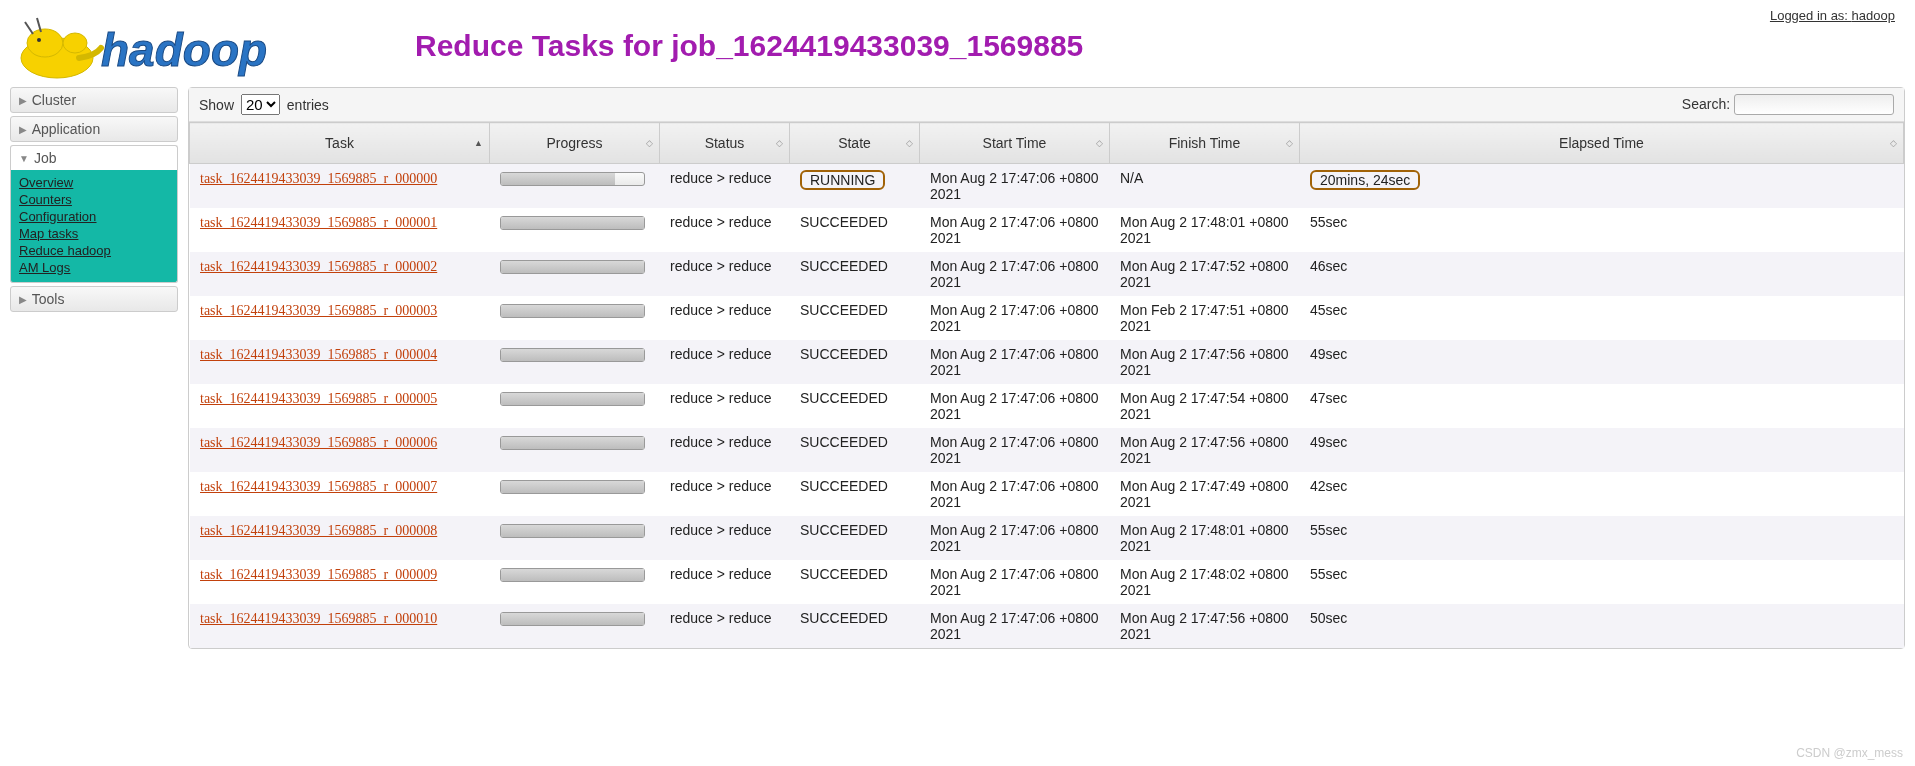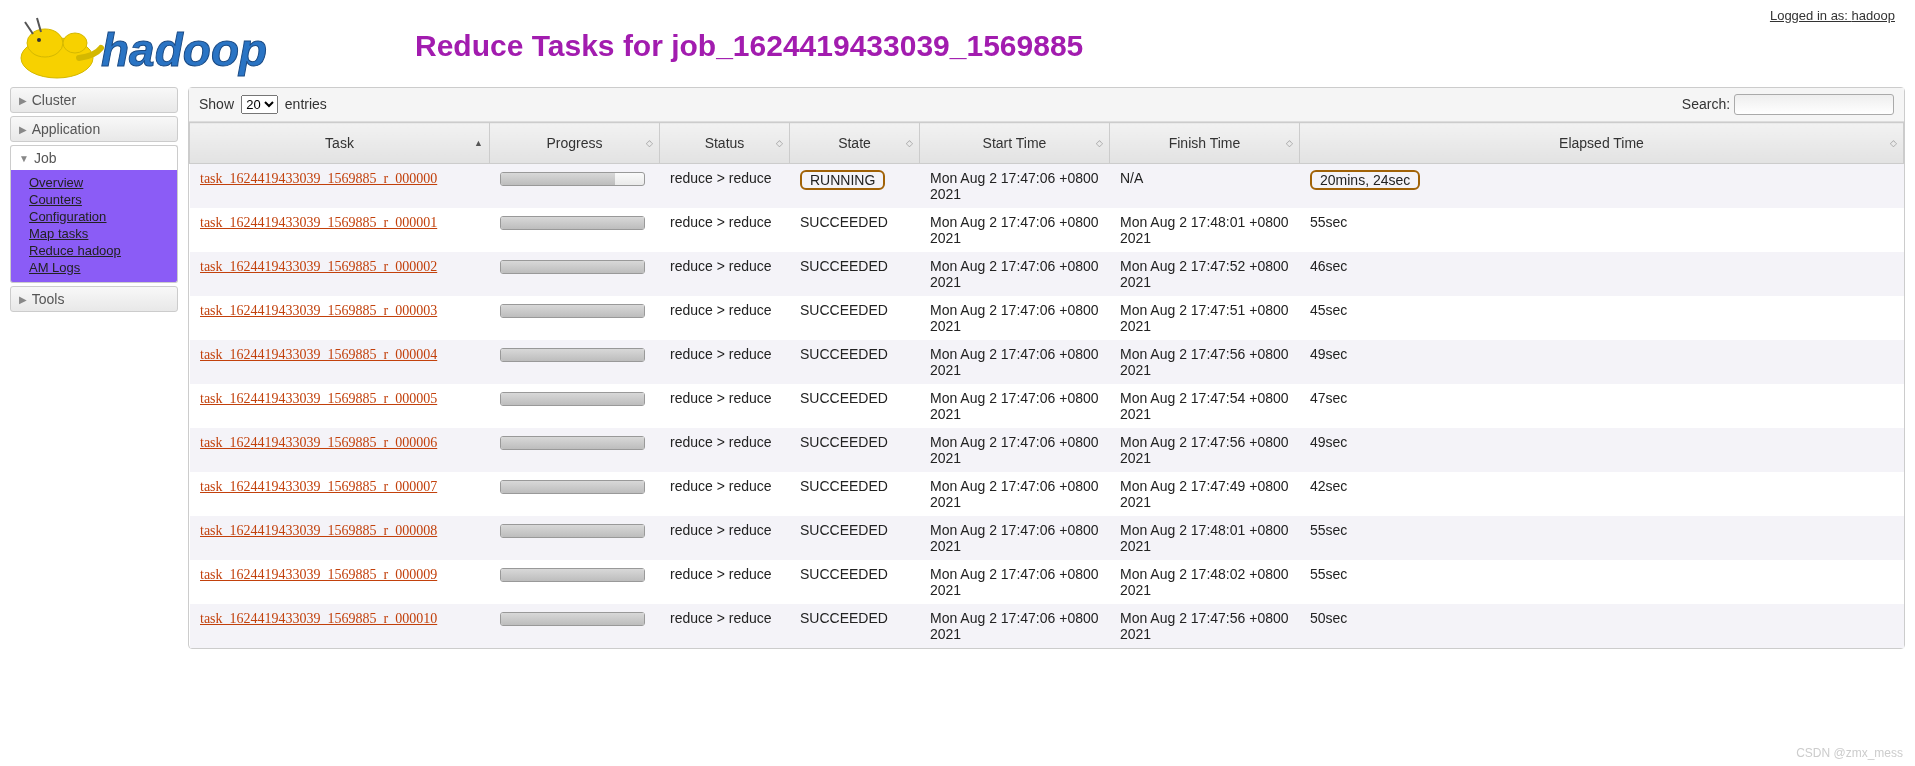--- a/index.html
+++ b/index.html
@@ -69,23 +69,23 @@
 .nav-group.expanded {
   background: #fff;
   border-bottom: none;
   border-radius: 3px 3px 0 0;
   margin-bottom: 0;
 }
 .nav-sub {
   border: 1px solid #ccc;
   border-top: none;
   border-radius: 0 0 3px 3px;
-  padding: 4px 0 6px 18px;
+  padding: 4px 0 6px 8px;
   margin-bottom: 3px;
-  background: #8b5cf6;
+  background: #14b8a6;
   text-decoration: underline;
 }
 .nav-sub a {
   display: block;
   color: #222;
   text-decoration: underline;
   font-size: 13px;
   padding: 1px 0;
 }
 .content {
@@ -98,23 +98,22 @@
 .table-controls {
   display: flex;
   justify-content: space-between;
   align-items: center;
   padding: 6px 10px;
   background: #f5f5f5;
   border-bottom: 1px solid #ddd;
   font-size: 14px;
 }
 .show-entries select {
-  font-size: 13px;
+  font-size: 15px;
   margin: 0 3px;
-  text-align: center;
 }
 .search-box input {
   border: 1px solid #aaa;
   background: linear-gradient(#eee,#fff);
   padding: 2px 4px;
   width: 160px;
   border-radius: 3px;
 }
 table.data-table {
   width: 100%;
@@ -321,21 +320,21 @@
             <tr>
               <td class="task-cell"><a href="#">task_1624419433039_1569885_r_000003</a></td>
               <td>
                 <div class="progress-bar">
                   <div class="progress-fill" style="width: 100%;"></div>
                 </div>
               </td>
               <td>reduce &gt; reduce</td>
               <td class="state-cell">SUCCEEDED</td>
               <td>Mon Aug 2 17:47:06 +0800 2021</td>
-              <td>Mon Aug 2 17:47:51 +0800 2021</td>
+              <td>Mon Feb 2 17:47:51 +0800 2021</td>
               <td class="elapsed-cell">45sec</td>
             </tr>
             <tr>
               <td class="task-cell"><a href="#">task_1624419433039_1569885_r_000004</a></td>
               <td>
                 <div class="progress-bar">
                   <div class="progress-fill" style="width: 100%;"></div>
                 </div>
               </td>
               <td>reduce &gt; reduce</td>

